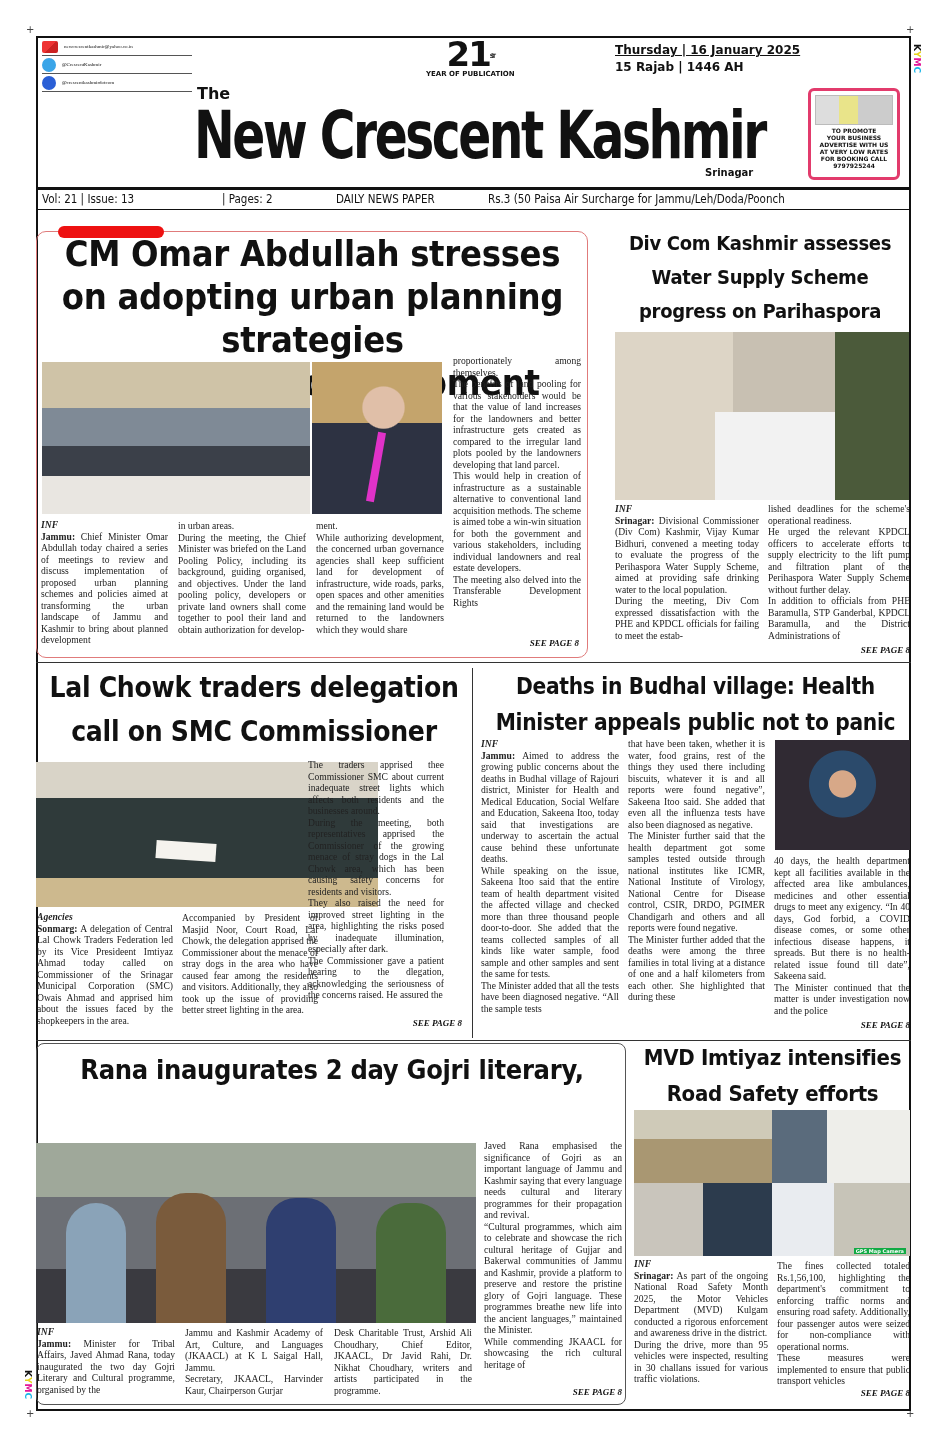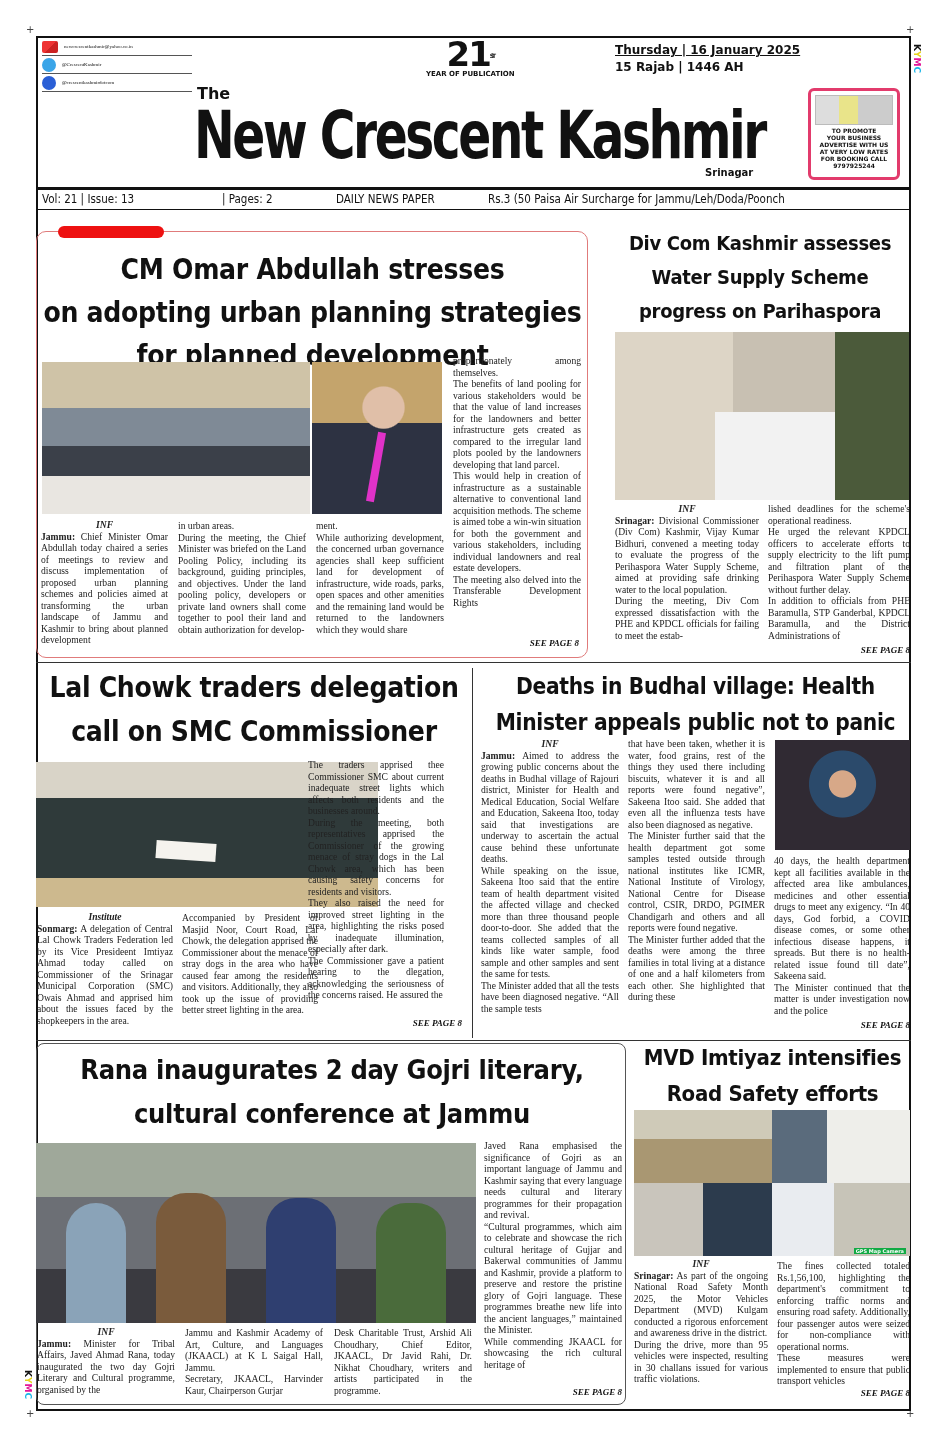--- a/index.html
+++ b/index.html
@@ -19,21 +19,21 @@
 .dateblock .d1{text-decoration:underline}
 .mast-the{position:absolute;left:197px;top:84px;font-family:"DejaVu Sans",sans-serif;font-weight:bold;font-size:16px}
 .mast{position:absolute;left:194px;top:96px;font-family:"DejaVu Sans Condensed","DejaVu Sans",sans-serif;font-weight:bold;font-size:66px;letter-spacing:-3px;transform:scaleX(0.82);transform-origin:left top;line-height:80px;white-space:nowrap}
 .mast-city{position:absolute;left:705px;top:167px;font-family:"DejaVu Sans",sans-serif;font-weight:bold;font-size:10px}
 .ad{position:absolute;left:808px;top:88px;width:92px;height:92px;border:3px solid #e23b6c;border-radius:6px;background:#fff;text-align:center;font-family:"DejaVu Sans",sans-serif;font-weight:bold;font-size:6px;line-height:7px;padding-top:36px}
 .ad .thumb{position:absolute;left:4px;top:4px;width:78px;height:30px;background:linear-gradient(90deg,#ddd 0 30%,#e9e48a 30% 55%,#ccc 55%);border:1px solid #bbb}
 .infobar{position:absolute;left:42px;top:190px;width:866px;height:18px;display:flex;font-family:"DejaVu Sans Condensed","DejaVu Sans",sans-serif;font-size:11.5px;align-items:center;white-space:nowrap}
 .h1{font-family:"DejaVu Sans Condensed","DejaVu Sans",sans-serif;font-weight:bold;text-align:center;color:#111;letter-spacing:-0.3px}
 .txt{font-family:"Liberation Serif",serif;font-size:9.6px;line-height:11.5px;text-align:justify;color:#222}
 .txt b{font-weight:bold}
-.src{font-style:italic;font-weight:bold;text-align:center;display:block}
+.src{font-style:italic;font-weight:bold;text-align:left;display:block}
 .see{font-style:italic;font-weight:bold;font-size:9px;text-align:right}
 .photo{position:absolute;overflow:hidden}
 .redbox{position:absolute;left:36px;top:231px;width:552px;height:427px;border:1px solid #e07b7b;border-radius:10px}
 .redtab{position:absolute;left:58px;top:226px;width:106px;height:12px;background:#e11;border-radius:6px}
 .hr{position:absolute;background:#333}
 .cmyk{position:absolute;font-family:"DejaVu Sans",sans-serif;font-weight:bold;font-size:9px;writing-mode:vertical-rl}
 </style>
 </head>
 <body>
 
@@ -87,35 +87,35 @@
 <div class="infobar">
   <span style="width:180px">Vol: 21 | Issue: 13</span>
   <span style="width:114px">| Pages: 2</span>
   <span style="width:152px">DAILY  NEWS PAPER</span>
   <span>Rs.3 (50 Paisa Air Surcharge for Jammu/Leh/Doda/Poonch</span>
 </div>
 <div class="rule" style="left:36px;top:209px;width:875px;height:1px"></div>
 
 <div class="redbox"></div>
 <div class="redtab"></div>
-<div class="abs h1" style="left:40px;top:248px;width:545px;font-size:28px;line-height:43px">
+<div class="abs h1" style="left:40px;top:232px;width:545px;font-size:36px;line-height:43px">
   <div>CM Omar Abdullah stresses</div>
   <div>on adopting urban planning strategies</div>
   <div>for planned development</div>
 </div>
 <div class="photo" style="left:42px;top:362px;width:268px;height:152px;background:linear-gradient(180deg,#cfc3a7 0 30%,#7f8a96 30% 55%,#3b4049 55% 75%,#e9e6e1 75%)"></div>
 <div class="photo" style="left:312px;top:362px;width:130px;height:152px;background:radial-gradient(circle at 55% 30%,#e0bfa8 0 16%,transparent 17%),linear-gradient(180deg,#c4a46c 0 40%,#2d3242 40%)">
   <div style="position:absolute;left:60px;top:70px;width:8px;height:70px;background:#e032c8;transform:rotate(10deg)"></div>
 </div>
 <div class="abs txt" style="left:41px;top:519px;width:127px">
   <span class="src">INF</span>
   <b>Jammu:</b> <span>Chief Minister Omar Abdullah today chaired a series of meetings to review and discuss implementation of proposed urban planning schemes and policies aimed at transforming the urban landscape of Jammu and Kashmir to bring about planned development</span>
 </div>
 <div class="abs txt" style="left:178px;top:520px;width:128px;white-space:pre-line">in urban areas.
-During the meeting, the Chief Minister was briefed on the Land Pooling Policy, including its background, guiding principles, and objectives. Under the land pooling policy, developers or private land owners shall come together to pool their land and obtain authorization for develop-</div>
+During the meeting, the Chief Minister was briefed on the Land Pooling Policy, including its background, guiding organised, and objectives. Under the land pooling policy, developers or private land owners shall come together to pool their land and obtain authorization for develop-</div>
 <div class="abs txt" style="left:316px;top:520px;width:128px;white-space:pre-line">ment.
 While authorizing development, the concerned urban governance agencies shall keep sufficient land for development of infrastructure, wide roads, parks, open spaces and other amenities and the remaining land would be returned to the landowners which they would share</div>
 <div class="abs txt" style="left:453px;top:355px;width:128px;white-space:pre-line">proportionately among themselves.
 The benefits of land pooling for various stakeholders would be that the value of land increases for the landowners and better infrastructure gets created as compared to the irregular land plots pooled by the landowners developing that land parcel.
  This would help in creation of infrastructure as a sustainable alternative to conventional land acquisition methods. The scheme is aimed tobe a win-win situation for both the government and various stakeholders, including individual landowners and real estate developers.
 The meeting also delved into the Transferable Development Rights</div>
 <div class="abs see" style="left:453px;top:638px;width:126px">SEE PAGE 8</div>
 
 <div class="abs h1" style="left:605px;top:226px;width:310px;font-size:20px;line-height:34px">
   <div>Div Com Kashmir assesses</div>
@@ -134,21 +134,21 @@
 
 <div class="hr" style="left:36px;top:662px;width:875px;height:1px"></div>
 
 <div class="abs h1" style="left:36px;top:666px;width:436px;font-size:28px;line-height:44px">
   <div>Lal Chowk traders delegation</div>
   <div>call on SMC Commissioner</div>
 </div>
 <div class="photo" style="left:36px;top:762px;width:342px;height:145px;background:linear-gradient(180deg,#d9d4c8 0 25%,#2f3a3a 25% 80%,#cdb98e 80%)">
   <div style="position:absolute;left:120px;top:80px;width:60px;height:18px;background:#f5f3ee;transform:rotate(4deg)"></div>
 </div>
-<div class="abs txt" style="left:37px;top:911px;width:136px"><span class="src">Institute</span><b>Sonmarg:</b> <span>A delegation of Central Lal Chowk Traders Federation led by its Vice Presideent Imtiyaz Ahmad today called on Commissioner of the Srinagar Municipal Corporation (SMC) Owais Ahmad and apprised him about the issues faced by the shopkeepers in the area.</span></div>
+<div class="abs txt" style="left:37px;top:911px;width:136px"><span class="src">Agencies</span><b>Sonmarg:</b> <span>A delegation of Central Lal Chowk Traders Federation led by its Vice Presideent Imtiyaz Ahmad today called on Commissioner of the Srinagar Municipal Corporation (SMC) Owais Ahmad and apprised him about the issues faced by the shopkeepers in the area.</span></div>
 <div class="abs txt" style="left:182px;top:912px;width:136px">Accompanied by President of Masjid Noor, Court Road, Lal Chowk, the delegation apprised the Commissioner about the menace of stray dogs in the area who have caused fear among the residents and visitors. Additionally, they also took up the issue of providing better street lighting in the area.</div>
 <div class="abs txt" style="left:308px;top:759px;width:136px;white-space:pre-line">The traders apprised thee Commissioner SMC about current inadequate street lights which affects both residents and the businesses around.
 During the meeting, both representatives apprised the Commissioner of the growing menace of stray dogs in the Lal Chowk area, which has been causing safety concerns for residents and visitors.
 They also raised the need for improved street lighting in the area, highlighting the risks posed by inadequate illumination, especially after dark.
 The Commissioner gave a patient hearing to the dlegation, acknowledging the seriousness of the concerns raised. He assured the</div>
 <div class="abs see" style="left:328px;top:1018px;width:134px">SEE PAGE 8</div>
 
 <div class="hr" style="left:472px;top:668px;width:1px;height:370px"></div>
 
 <div class="abs h1" style="left:478px;top:668px;width:435px;font-size:22.5px;line-height:36px">
@@ -164,21 +164,20 @@
 <div class="photo" style="left:775px;top:740px;width:135px;height:110px;background:radial-gradient(circle at 50% 40%,#d7a888 0 14%,#2b4a6b 15% 35%,#302a33 36%)"></div>
 <div class="abs txt" style="left:774px;top:855px;width:136px;white-space:pre-line">40 days, the health department kept all facilities available in the affected area like ambulances, medicines and other essential drugs to meet any exigency. “In 40 days, God forbid, a COVID disease comes, or some other infectious disease happens, it spreads. But there is no health-related issue found till date”, Sakeena said.
 The Minister continued that the matter is under investigation now and the police</div>
 <div class="abs see" style="left:774px;top:1020px;width:136px">SEE PAGE 8</div>
 
 <div class="hr" style="left:36px;top:1040px;width:875px;height:1px"></div>
 
 <div class="abs" style="left:36px;top:1043px;width:590px;height:362px;border:1px solid #555;border-radius:8px"></div>
 <div class="abs h1" style="left:36px;top:1048px;width:592px;font-size:27px;line-height:44px">
   <div>Rana inaugurates 2 day Gojri literary,</div>
-  <div>cultural conference at Jammu</div>
 </div>
 <div class="photo" style="left:36px;top:1143px;width:440px;height:180px;background:linear-gradient(180deg,#9fa89a 0 30%,#6c6f75 30% 70%,#3a3a40 70%)">
   <div style="position:absolute;left:30px;top:60px;width:60px;height:120px;background:#8aa3b8;border-radius:30px 30px 0 0"></div>
   <div style="position:absolute;left:120px;top:50px;width:70px;height:130px;background:#7a5b3c;border-radius:30px 30px 0 0"></div>
   <div style="position:absolute;left:230px;top:55px;width:70px;height:125px;background:#2f3f70;border-radius:30px 30px 0 0"></div>
   <div style="position:absolute;left:340px;top:60px;width:70px;height:120px;background:#4a6b3b;border-radius:30px 30px 0 0"></div>
 </div>
 <div class="abs txt" style="left:37px;top:1326px;width:138px"><span class="src">INF</span><b>Jammu:</b> <span>Minister for Tribal Affairs, Javed Ahmad Rana, today inaugurated the two day Gojri Literary and Cultural programme, organised by the</span></div>
 <div class="abs txt" style="left:185px;top:1327px;width:138px;white-space:pre-line">Jammu and Kashmir Academy of Art, Culture, and Languages (JKAACL) at K L Saigal Hall, Jammu.
 Secretary, JKAACL, Harvinder Kaur, Chairperson Gurjar</div>

